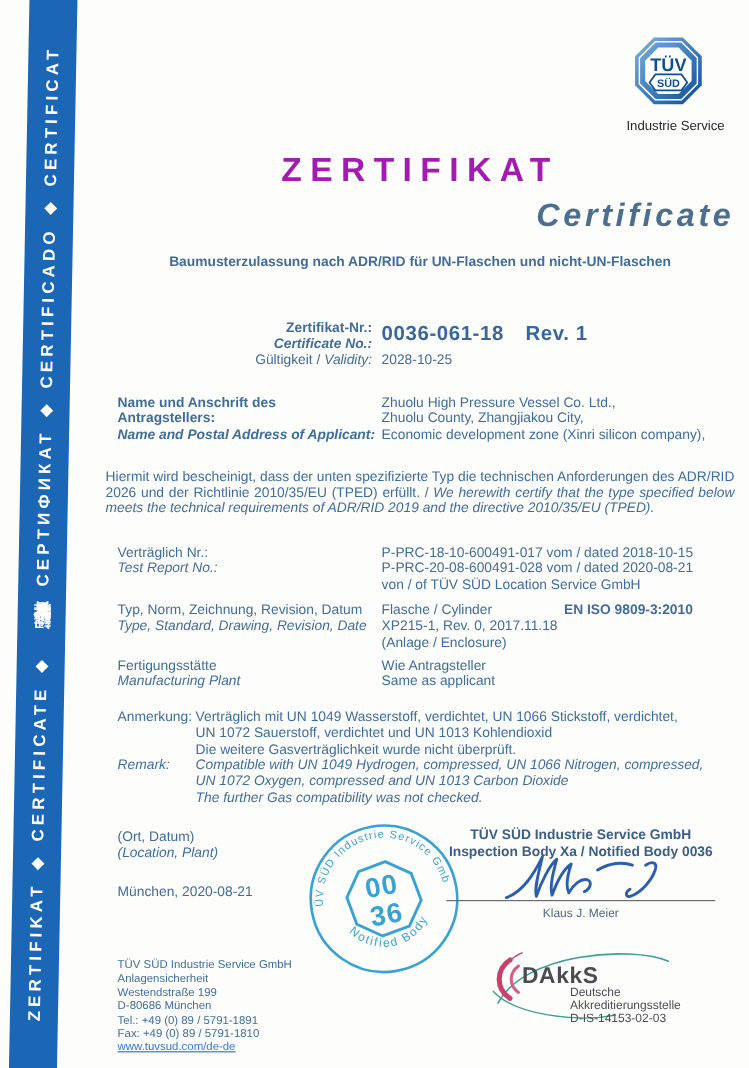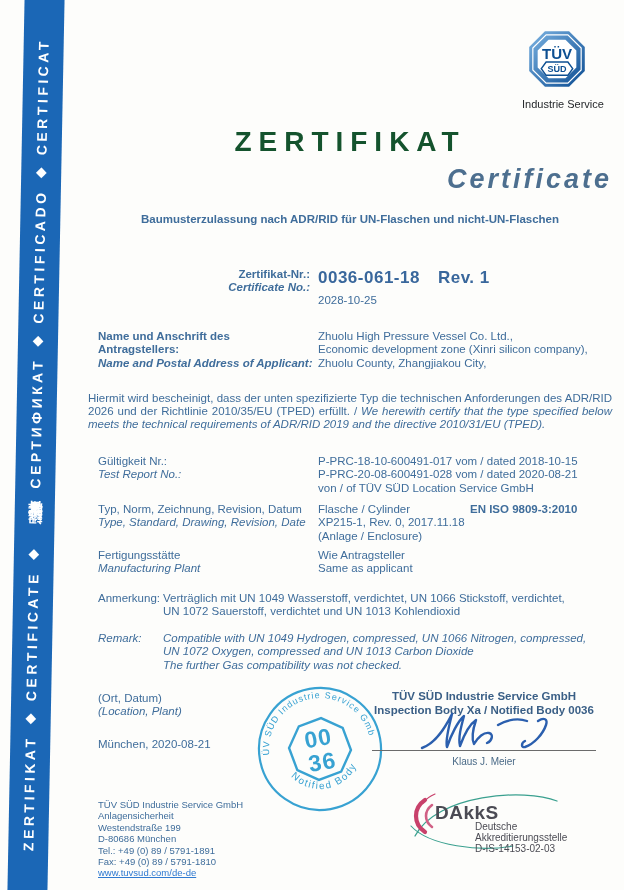--- a/index.html
+++ b/index.html
@@ -11,21 +11,21 @@
   .i { font-style:italic; }
   .fs { font-size:11.5px; line-height:13.4px; }
   
   .ribbon { position:absolute; left:16px; top:-14px; width:40px; height:918px;
             background:#1b67b6; transform:rotate(1.1deg);
             display:flex; align-items:center; justify-content:center; overflow:hidden; }
   .ribbon-text { writing-mode:vertical-rl; transform:rotate(180deg); white-space:nowrap;
                  color:#ffffff; font-weight:bold; font-size:14px; letter-spacing:3.5px; }
   
   .title-wrap { left:88px; top:126px; width:524px; text-align:center; }
-  .title-de { font-size:28px; font-weight:bold; letter-spacing:7px; color:#14532d; }
+  .title-de { font-size:28px; font-weight:bold; letter-spacing:7px; color:#a21caf; }
   .title-en { font-size:27px; font-weight:bold; font-style:italic; letter-spacing:3px; color:#4d6f8f; margin-top:6px;text-align:right; }
   .subtitle { left:88px; top:213px; width:524px; text-align:center; font-size:11.5px; line-height:13.5px; font-weight:bold; }
   
   .lblcol-r { left:88px; width:222px; text-align:right; }
   .valcol  { left:318px; }
   .certno  { font-size:17px; font-weight:bold; letter-spacing:.5px; color:#39679c; }
   .para { left:88px; top:392px; width:524px; text-align:justify; font-size:11.5px; line-height:13px; }
   .link { color:#2f7ad1; text-decoration:underline; cursor:pointer; }
   .addr { font-size:9.5px; line-height:11.4px; }
   .sig-line { left:372px; top:750px; width:224px; height:1px; background:#6b6b6b; }
@@ -69,38 +69,41 @@
   </div>
 
   <div class="abs lblcol-r fs b" style="top:268px;">
     <div>Zertifikat-Nr.:</div>
     <div class="i">Certificate No.:</div>
   </div>
   <div class="abs valcol certno" style="top:268px;">
     <span>0036-061-18</span><span style="margin-left:18px;">Rev. 1</span>
   </div>
 
+  <div class="abs lblcol-r fs" style="top:294px;">
+    <span>Gültigkeit /</span> <span class="i">Validity:</span>
+  </div>
   <div class="abs valcol fs" style="top:294px;">2028-10-25</div>
 
   <div class="abs fs b" style="left:98px; top:330px; width:215px;">
     <div>Name und Anschrift des Antragstellers:</div>
     <div class="i">Name and Postal Address of Applicant:</div>
   </div>
   <div class="abs valcol fs" style="top:330px;">
     <div>Zhuolu High Pressure Vessel Co. Ltd.,</div>
+    <div>Zhuolu County, Zhangjiakou City,</div>
     <div>Economic development zone (Xinri silicon company),</div>
-    <div>Zhuolu County, Zhangjiakou City,</div>
   </div>
 
   <div class="abs para">
-    <span>Hiermit wird bescheinigt, dass der unten spezifizierte Typ die technischen Anforderungen des ADR/RID 2026 und der Richtlinie 2010/35/EU (TPED) erfüllt. / </span><span class="i">We herewith certify that the type specified below meets the technical requirements of ADR/RID 2019 and the directive 2010/31/EU (TPED).</span>
+    <span>Hiermit wird bescheinigt, dass der unten spezifizierte Typ die technischen Anforderungen des ADR/RID 2026 und der Richtlinie 2010/35/EU (TPED) erfüllt. / </span><span class="i">We herewith certify that the type specified below meets the technical requirements of ADR/RID 2019 and the directive 2010/35/EU (TPED).</span>
   </div>
 
   <div class="abs fs" style="left:98px; top:455px;">
-    <div>Gültigkeit Nr.:</div>
+    <div>Verträglich Nr.:</div>
     <div class="i">Test Report No.:</div>
   </div>
   <div class="abs valcol fs" style="top:455px;">
     <div>P-PRC-18-10-600491-017 vom / dated 2018-10-15</div>
     <div>P-PRC-20-08-600491-028 vom / dated 2020-08-21</div>
     <div>von / of TÜV SÜD Location Service GmbH</div>
   </div>
 
   <div class="abs fs" style="left:98px; top:503px;">
     <div>Typ, Norm, Zeichnung, Revision, Datum</div>
@@ -119,20 +122,21 @@
   </div>
   <div class="abs valcol fs" style="top:549px;">
     <div>Wie Antragsteller</div>
     <div>Same as applicant</div>
   </div>
 
   <div class="abs fs" style="left:98px; top:592px;">Anmerkung:</div>
   <div class="abs fs" style="left:163px; top:592px; width:450px;">
     <div>Verträglich mit UN 1049 Wasserstoff, verdichtet, UN 1066 Stickstoff, verdichtet,</div>
     <div>UN 1072 Sauerstoff, verdichtet und UN 1013 Kohlendioxid</div>
+    <div>Die weitere Gasverträglichkeit wurde nicht überprüft.</div>
   </div>
   <div class="abs fs i" style="left:98px; top:632px;">Remark:</div>
   <div class="abs fs i" style="left:163px; top:632px; width:450px;">
     <div>Compatible with UN 1049 Hydrogen, compressed, UN 1066 Nitrogen, compressed,</div>
     <div>UN 1072 Oxygen, compressed and UN 1013 Carbon Dioxide</div>
     <div>The further Gas compatibility was not checked.</div>
   </div>
 
   <div class="abs fs" style="left:98px; top:692px;">
     <div>(Ort, Datum)</div>

